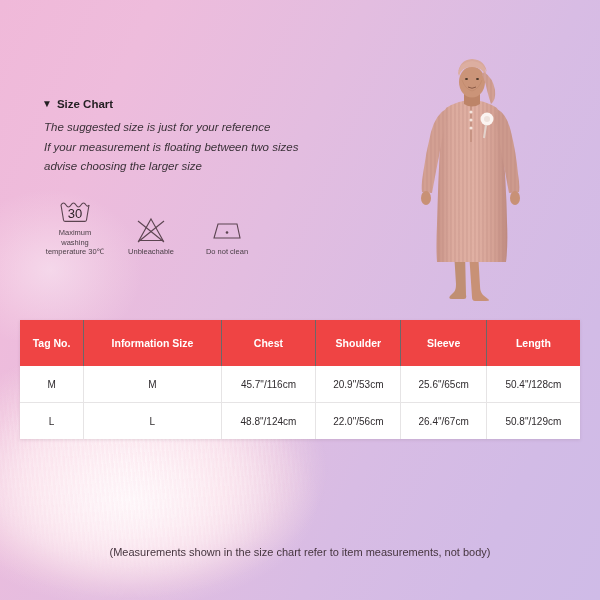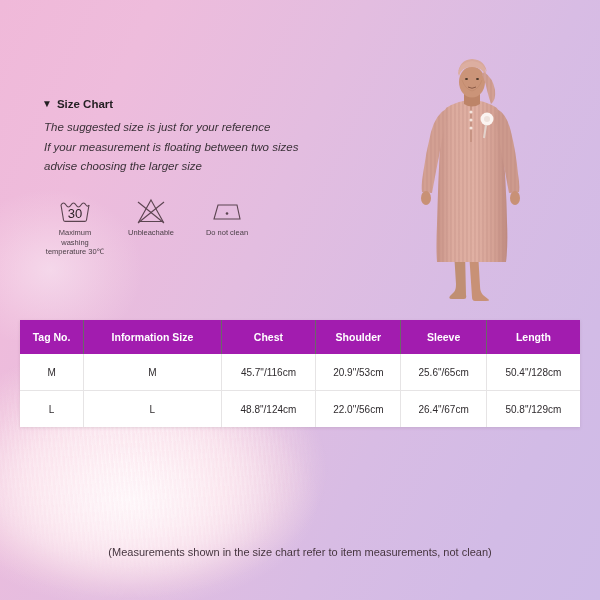--- a/index.html
+++ b/index.html
@@ -119,21 +119,21 @@
   }
   .desc div { white-space: nowrap; font-style: italic; }
 
   
   .care-row {
     position: absolute;
     left: 44px;
     top: 196px;
     display: flex;
     gap: 14px;
-    align-items: flex-start;
+    align-items: flex-end;
   }
   .care-item {
     width: 62px;
     display: flex;
     flex-direction: column;
     align-items: center;
   }
   .care-glyph {
     height: 30px;
     display: flex;
@@ -170,25 +170,25 @@
   }
   .table th, .table td {
     text-align: center;
     font-size: 10px;
     color: #2f2b2e;
     padding: 0;
     height: 36px;
     vertical-align: middle;
   }
   .table thead th {
-    background: #a21caf;
+    background: #ef4444;
     color: #ffffff;
     font-weight: bold;
     font-size: 10.5px;
-    height: 34px;
+    height: 46px;
     border-right: 1px solid #6b6769;
   }
   .table thead th:last-child { border-right: none; text-align: center; }
   .table tbody td {
     border-top: 1px solid #e6e4e5;
     border-right: 1px solid #e6e4e5;
     background: #ffffff;
   }
   .table tbody td:last-child { border-right: none; }
   .table tbody tr:first-child td { border-top: none; }
@@ -345,15 +345,15 @@
         <td>L</td>
         <td>L</td>
         <td>48.8"/124cm</td>
         <td>22.0"/56cm</td>
         <td>26.4"/67cm</td>
         <td>50.8"/129cm</td>
       </tr>
     </tbody>
   </table>
 
-  <div class="footnote">(Measurements shown in the size chart refer to item measurements, not clean)</div>
+  <div class="footnote">(Measurements shown in the size chart refer to item measurements, not body)</div>
 
 </div>
 
 </body></html>

